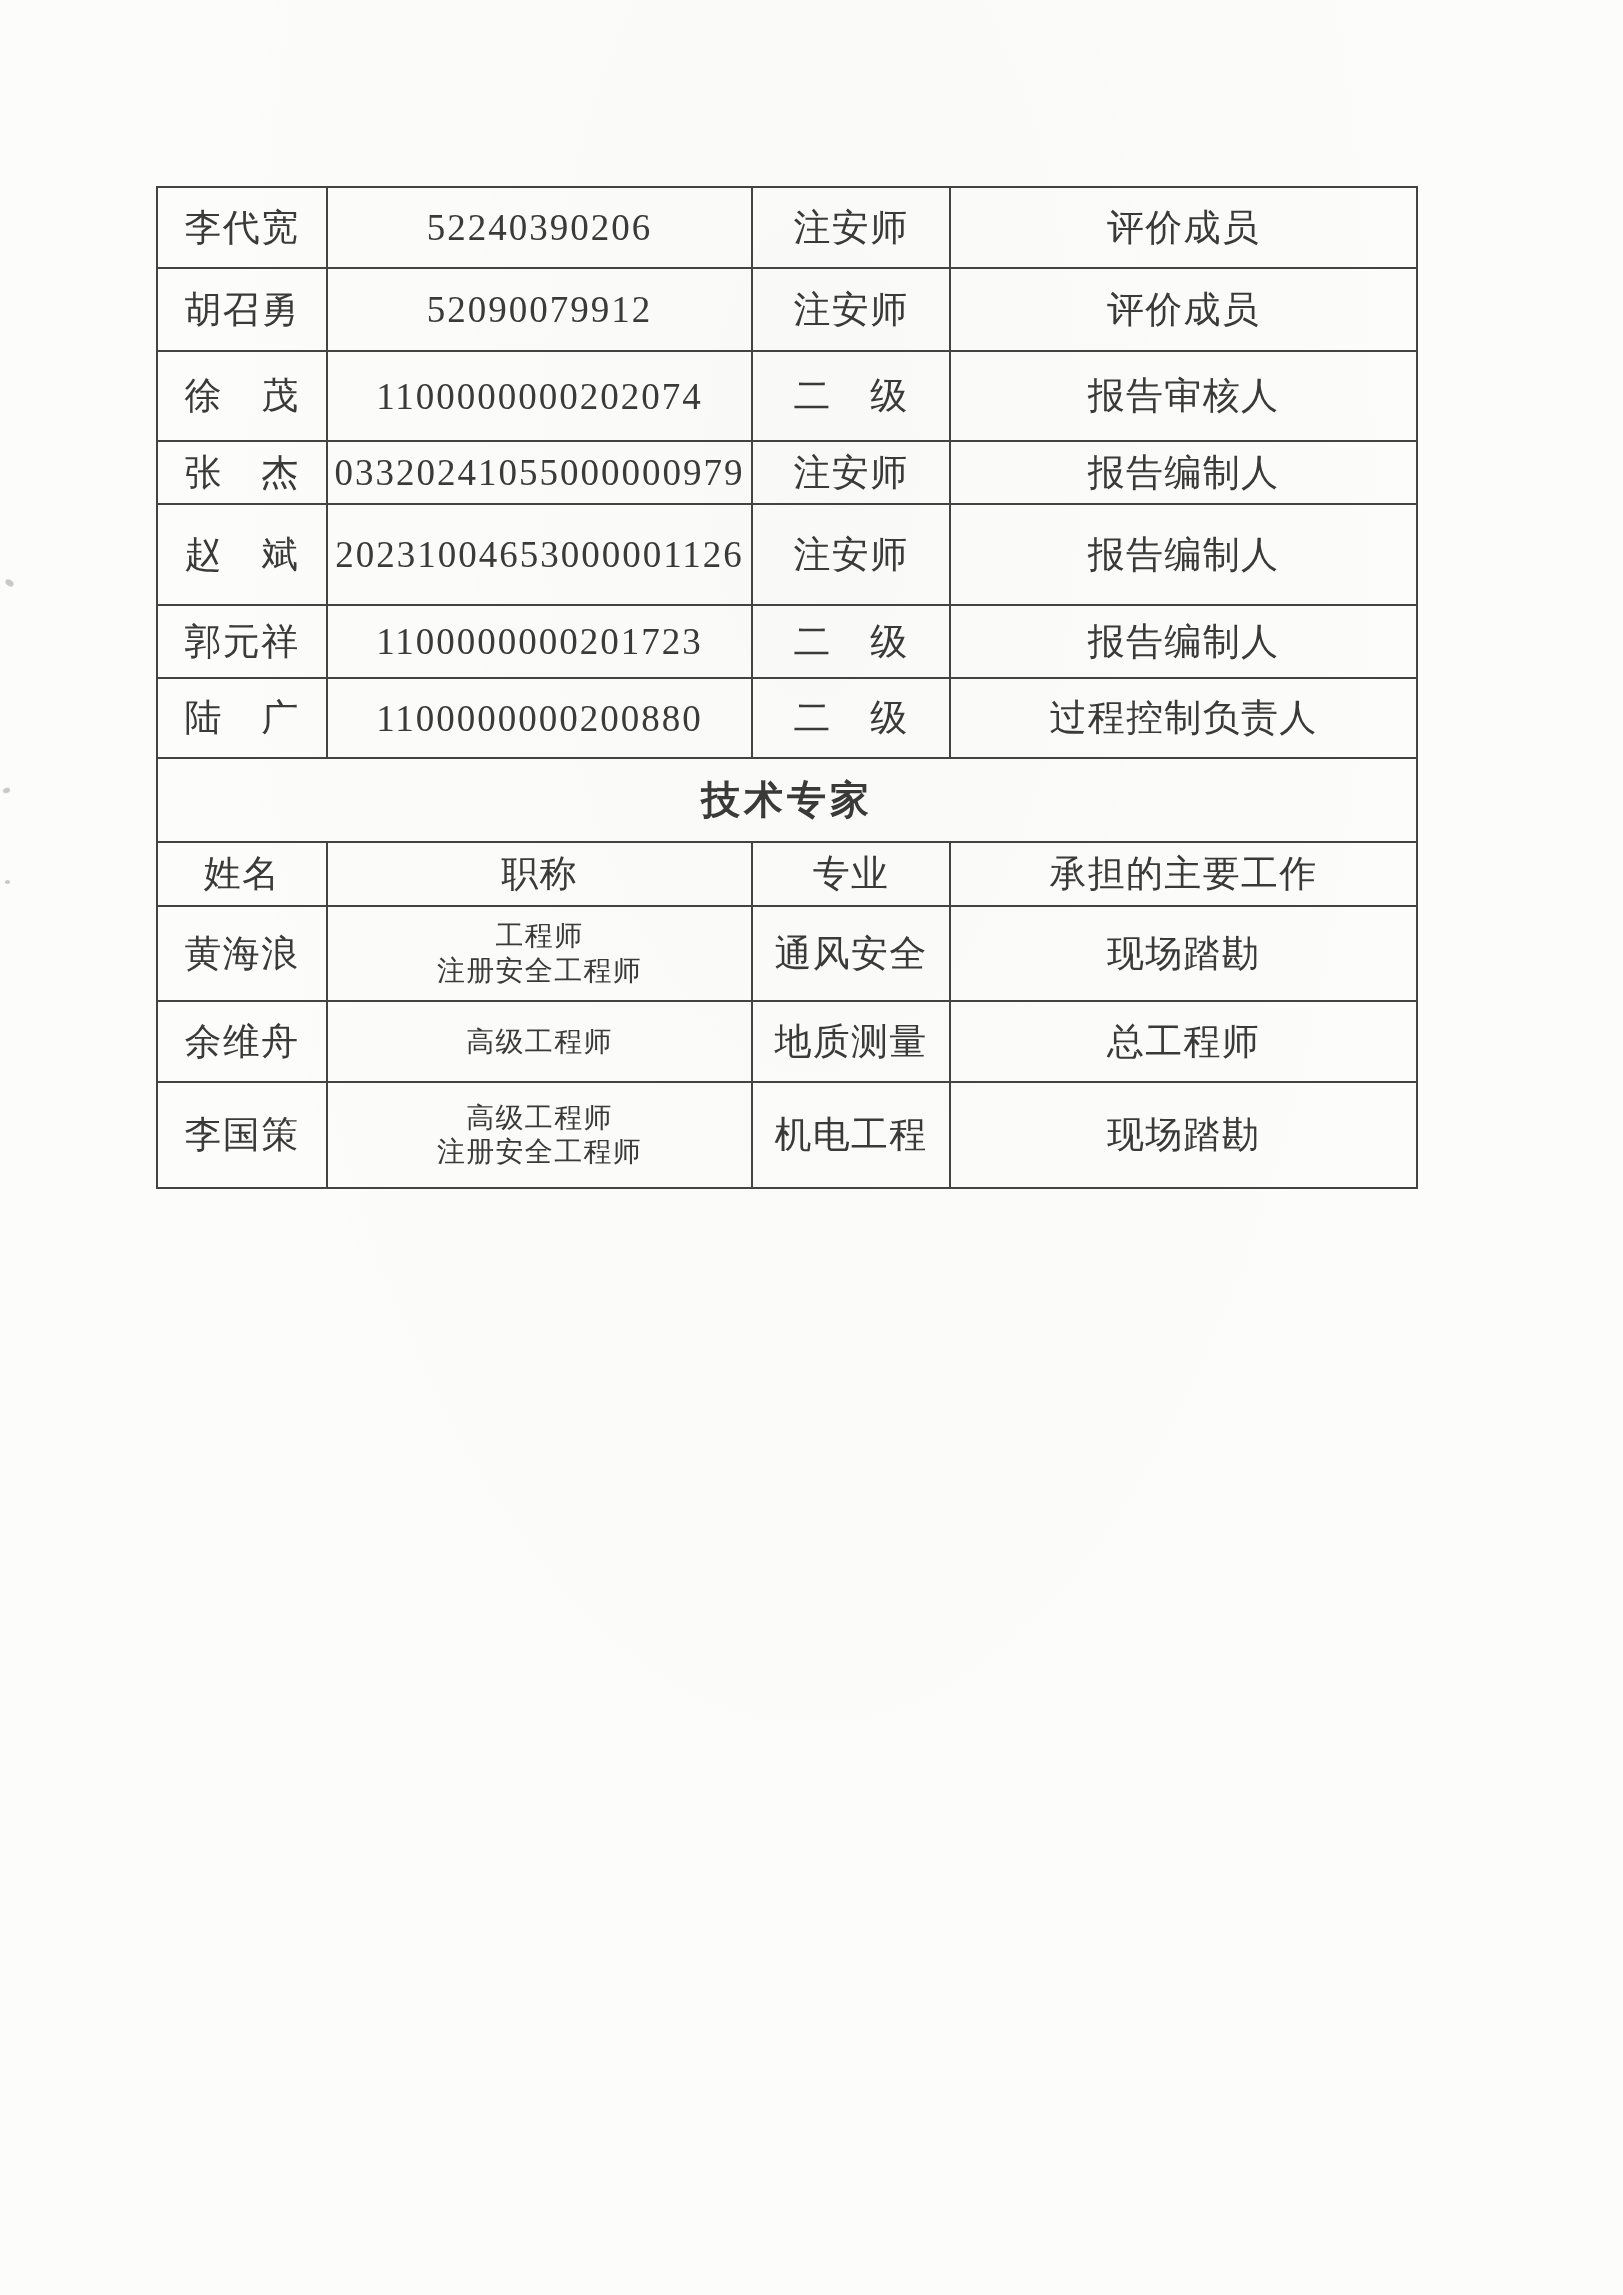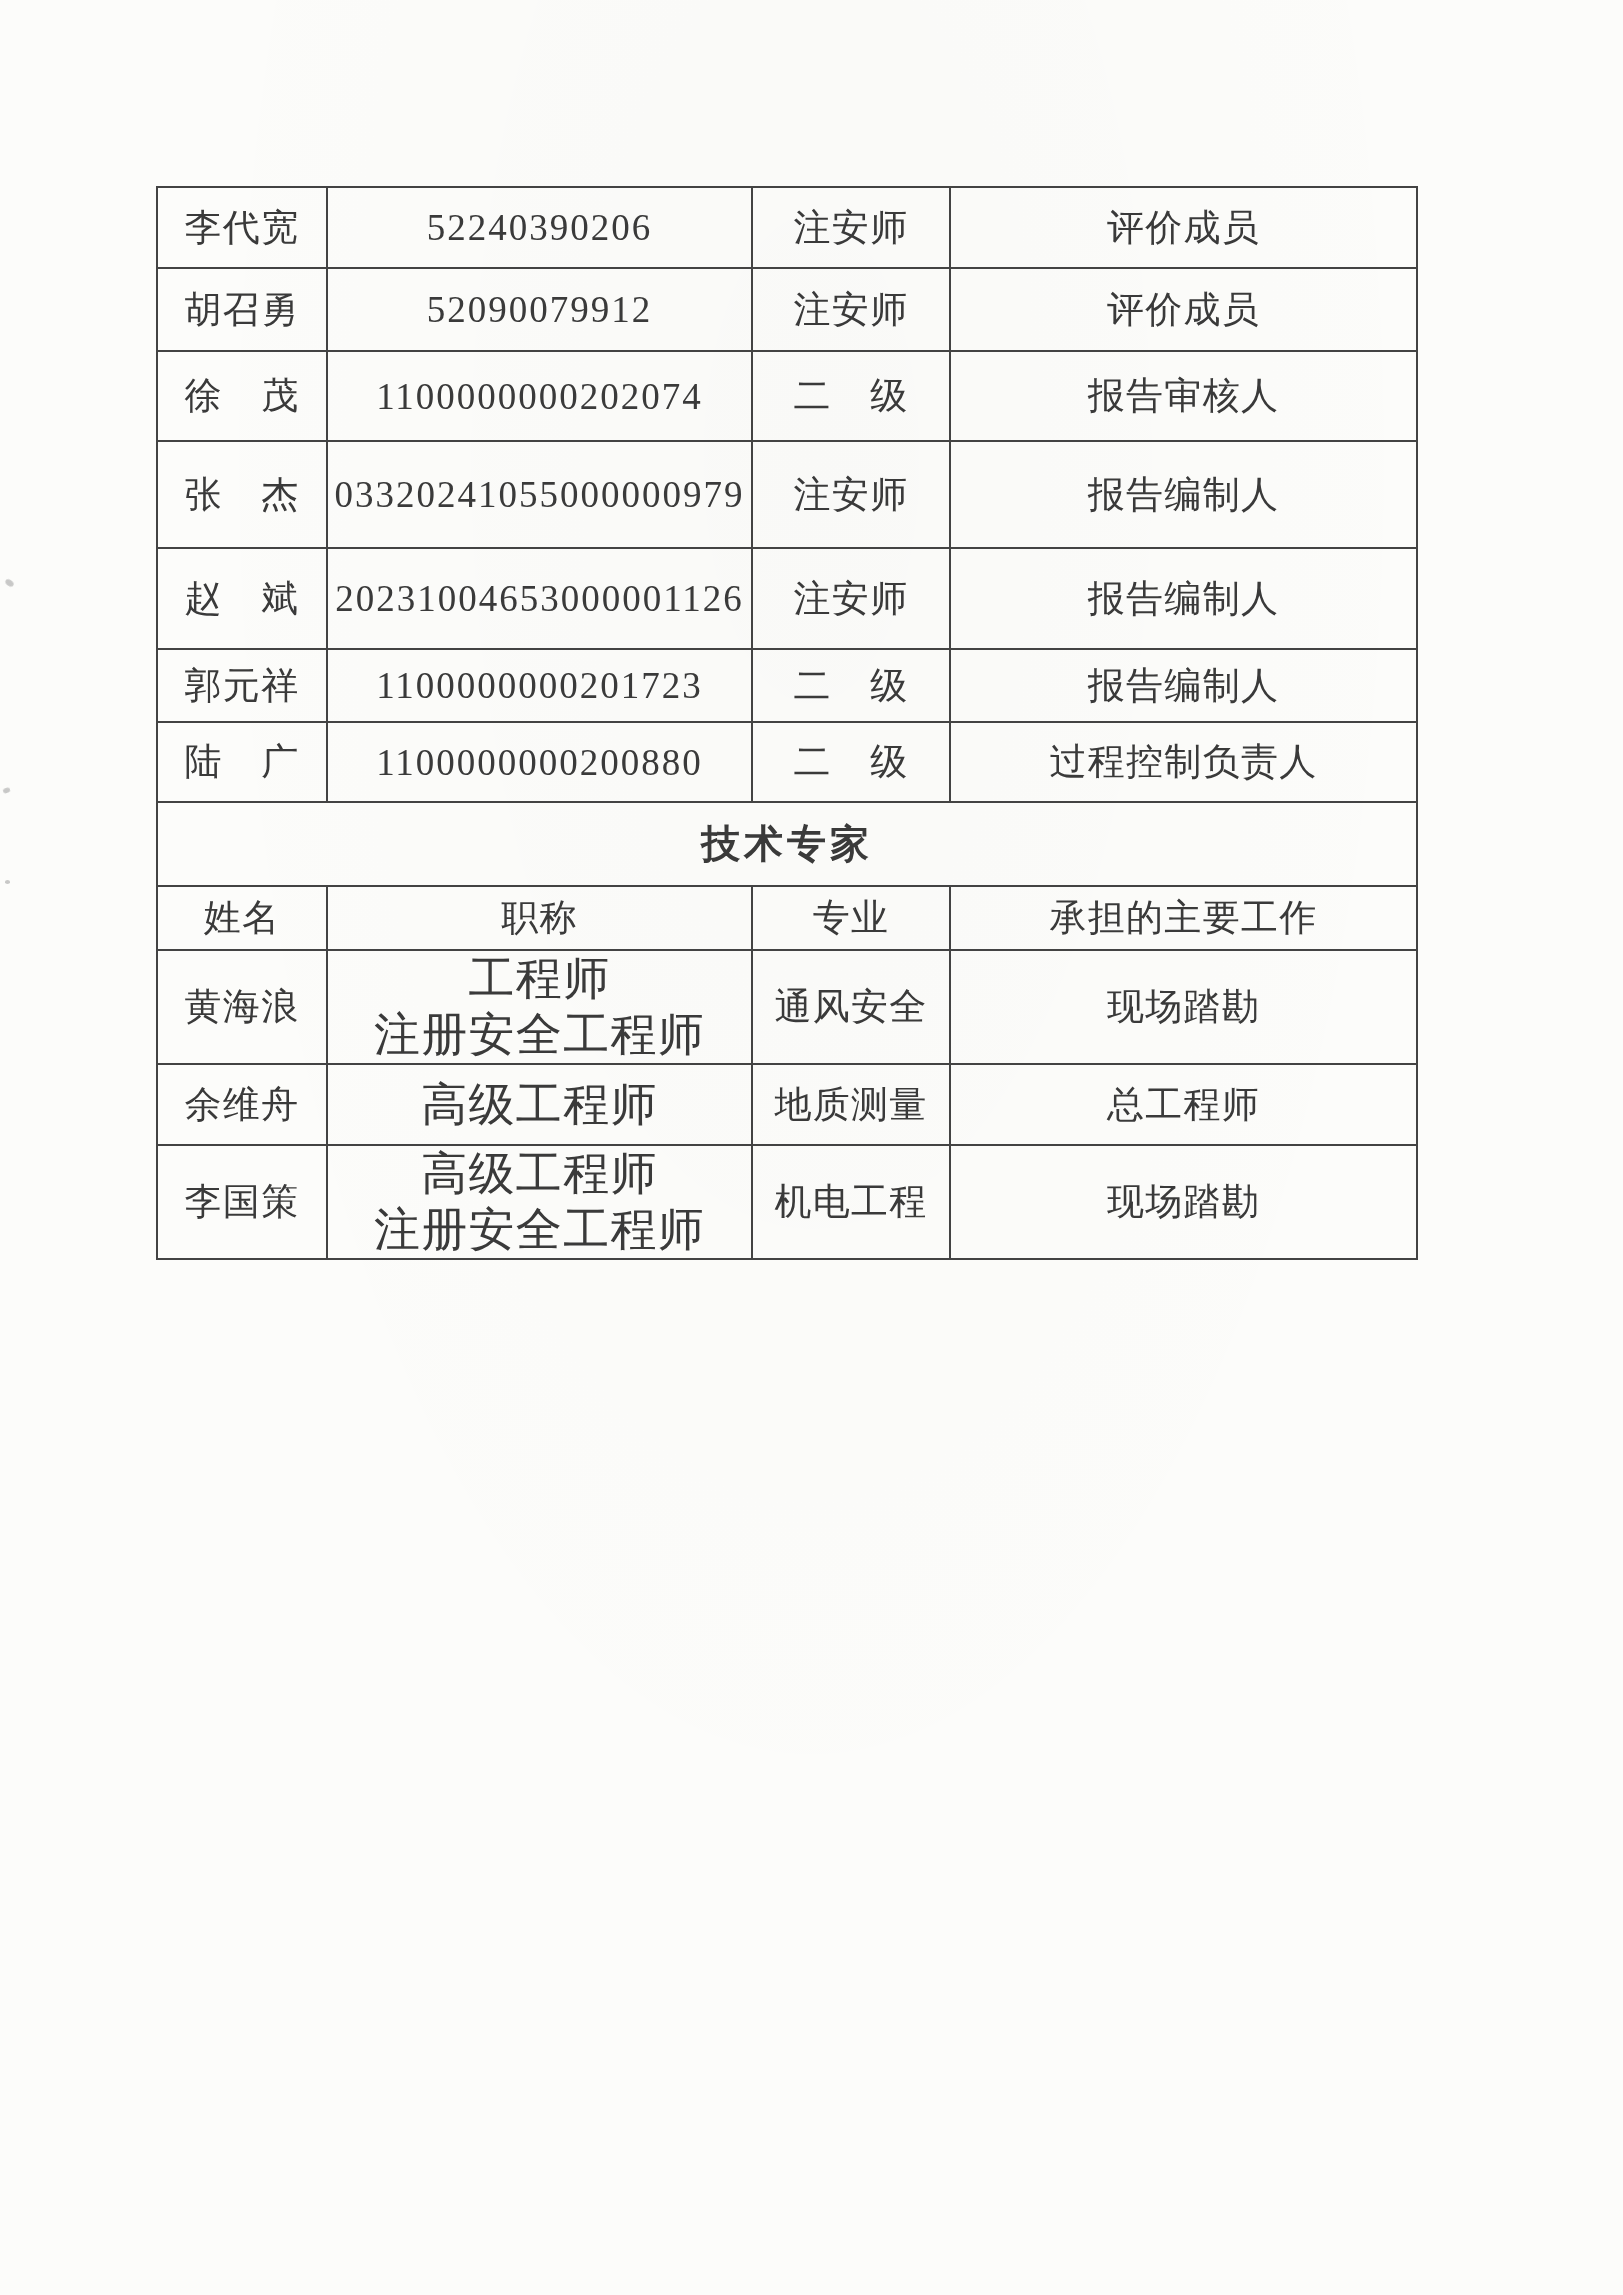--- a/index.html
+++ b/index.html
@@ -49,21 +49,21 @@
     letter-spacing:2px;
     white-space:nowrap;
   }
   .section-header{
     font-size:39px;
     font-weight:bold;
     letter-spacing:3.9px;
   }
   .expert-head td{font-size:37px;}
   .two-line span{display:block;line-height:1.22;}
-  .title-cell{font-size:46px;}
+  .title-cell{font-size:28px;}
   
   .speck{
     position:absolute;background:#8a8a8a;border-radius:50%;
     opacity:.45;filter:blur(0.7px);
   }
   .speck.s1{left:5.2px;top:580px;width:9.2px;height:5.9px;transform:rotate(35deg);}
   .speck.s2{left:3.3px;top:788px;width:6.5px;height:4.6px;transform:rotate(-20deg);}
   .speck.s3{left:4.6px;top:880px;width:5.9px;height:3.9px;}
 </style>
 </head>
@@ -94,21 +94,21 @@
         <td class="num">52090079912</td>
         <td>注安师</td>
         <td>评价成员</td>
       </tr>
       <tr style="height:90px;">
         <td>徐　茂</td>
         <td class="num">1100000000202074</td>
         <td>二　级</td>
         <td>报告审核人</td>
       </tr>
-      <tr style="height:107px;">
+      <tr style="height:63px;">
         <td>张　杰</td>
         <td class="num">03320241055000000979</td>
         <td>注安师</td>
         <td>报告编制人</td>
       </tr>
       <tr style="height:101px;">
         <td>赵　斌</td>
         <td class="num">20231004653000001126</td>
         <td>注安师</td>
         <td>报告编制人</td>

